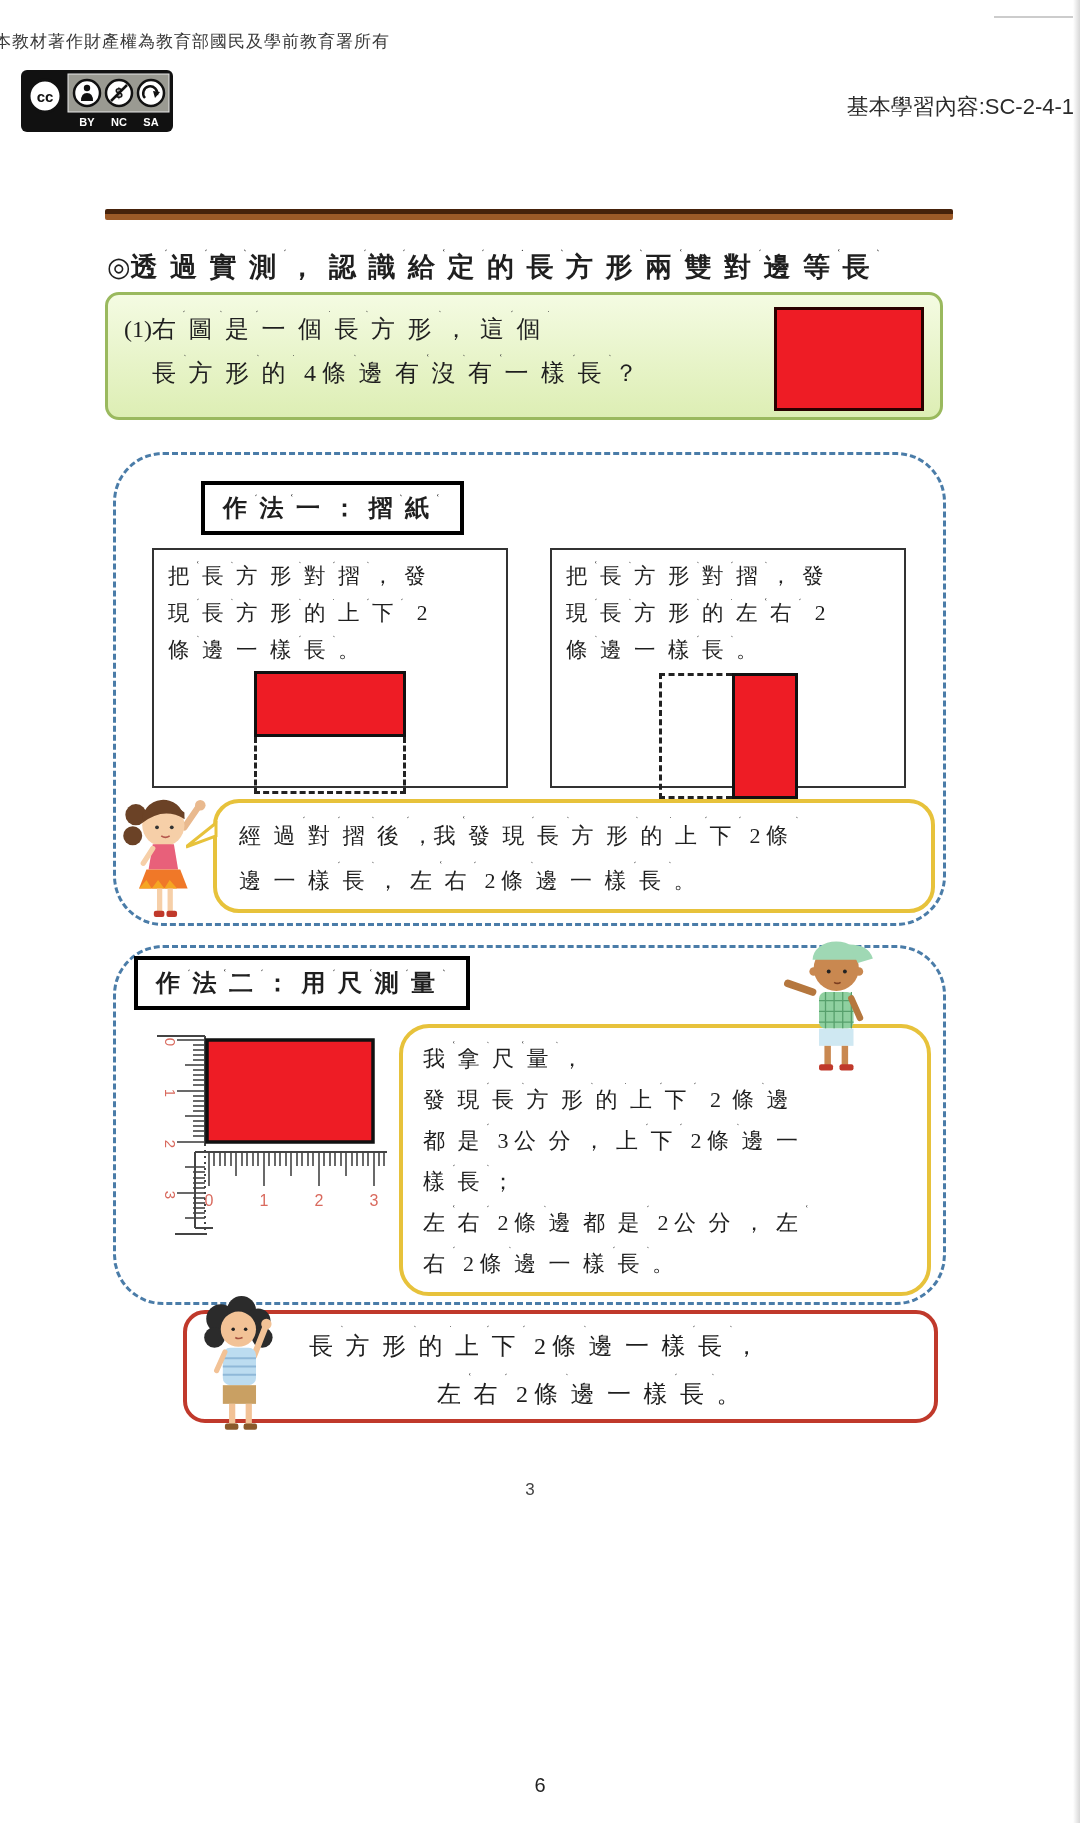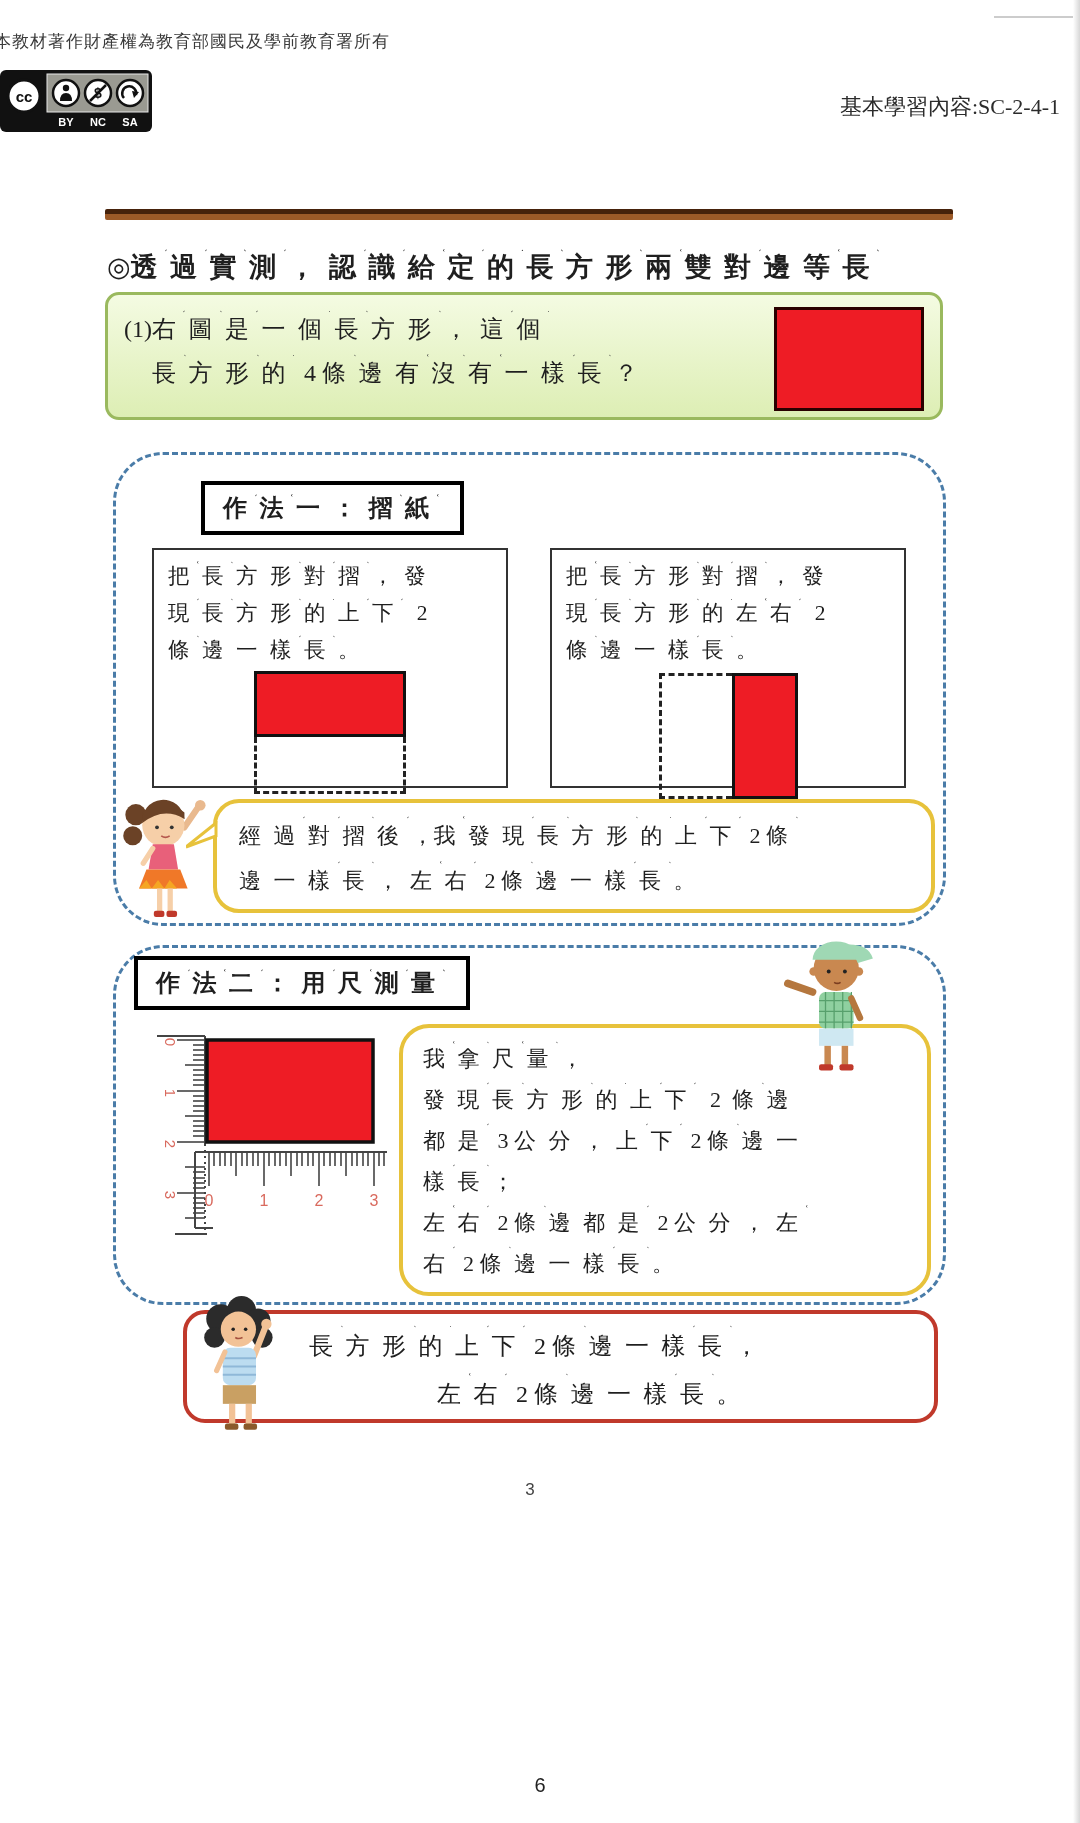--- a/index.html
+++ b/index.html
@@ -3,23 +3,23 @@
 <meta charset="utf-8">
 <style>
   html,body{margin:0;padding:0;background:#fff;}
   #page{position:relative;width:1080px;height:1823px;background:#ffffff;overflow:hidden;
         font-family:"Liberation Serif","DejaVu Serif",serif;color:#1f1f1f;}
   .abs{position:absolute;}
 
   
   .copyright{left:-6px;top:30px;font-size:17px;letter-spacing:1px;color:#3a3a3a;
              font-family:"Liberation Sans","DejaVu Sans",sans-serif;}
-  .cc-badge{left:0;top:70px;}
-  .course-code{right:20px;top:92px;font-size:22px;color:#2b2b2b;
-               font-family:Liberation Serif, serif;}
+  .cc-badge{left:21px;top:70px;}
+  .course-code{right:6px;top:92px;font-size:22px;color:#2b2b2b;
+               font-family:Liberation Sans, sans-serif;}
   .top-line{right:0;top:16px;width:86px;height:2px;background:#cccccc;}
   .right-strip{right:0;top:0;width:7px;height:1823px;background:linear-gradient(to right,#ffffff,#d7d7d7);}
 
   
   .header-line{left:123px;top:184px;font-size:15px;font-weight:bold;letter-spacing:1px;color:#222;}
   .brown-rule{left:105px;top:209px;width:848px;height:11px;
               background:linear-gradient(#46220b 0 45%,#9c5a28 45% 100%);border-radius:2px;}
 
   
   .rubyline{display:block;white-space:nowrap;}

